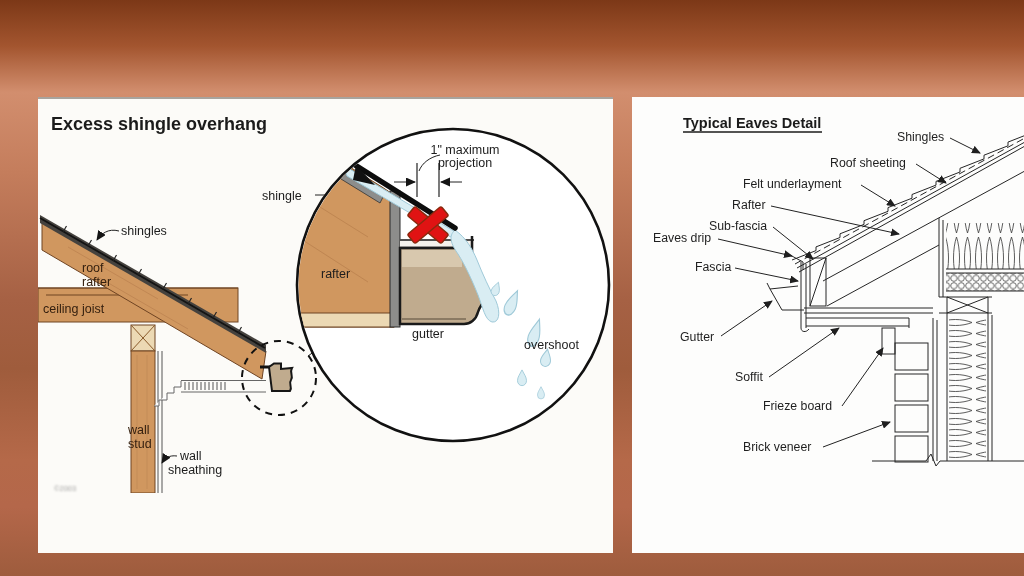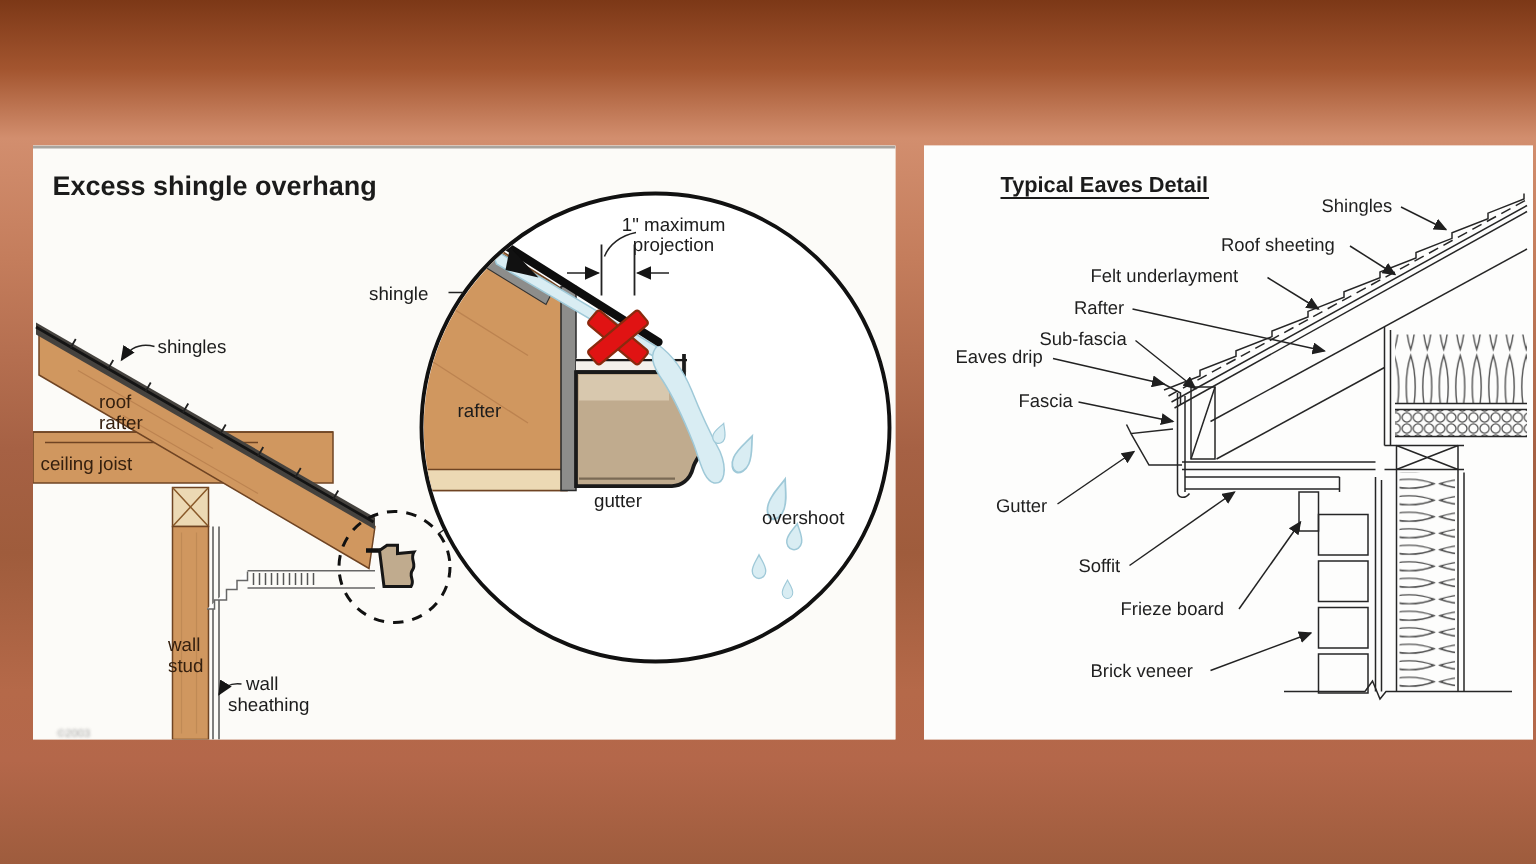--- a/index.html
+++ b/index.html
@@ -4,21 +4,21 @@
 <style>
   html,body{margin:0;padding:0;width:1024px;height:576px;overflow:hidden;
     font-family:"Liberation Sans",sans-serif;}
   .slide{position:absolute;left:0;top:0;width:1024px;height:576px;
     background:linear-gradient(180deg,
       var(--bg-dark,#7c3817) 0%, #a3552f 8%,
       var(--bg-light,#d28e6e) 16%, #c47d5c 30%,
       var(--bg-mid,#a66144) 52%, #9f5c3c 64%,
       var(--bg-low,#b56949) 80%, #b4674a 88%,
       var(--bg-end,#9e5c3d) 100%);}
-  .panel{position:absolute;top:97px;height:396px;}
+  .panel{position:absolute;top:97px;height:456px;margin-left:16px;}
   #leftPanel{left:22px;width:575px;background:#fcfbf8;}
   #rightPanel{left:616px;width:406px;background:#fdfdfc;}
   svg{display:block}
   .ttl{font:700 18px "Liberation Sans",sans-serif;fill:#1b1b1b;}
   .lbl{font:12.5px "Liberation Sans",sans-serif;fill:#1c1c1c;}
   .wlbl{font:12.5px "Liberation Sans",sans-serif;fill:#35200f;}
   .rttl{font:700 14.5px "Liberation Sans",sans-serif;fill:#1b1b1b;}
   .rlbl{font:12.3px "Liberation Sans",sans-serif;fill:#1f1f1f;}
   .wm{font:7.5px "Liberation Sans",sans-serif;fill:#8a8a8a;filter:blur(1.1px);opacity:.8;}
   .ln{stroke:#262626;fill:none;stroke-width:1;}

